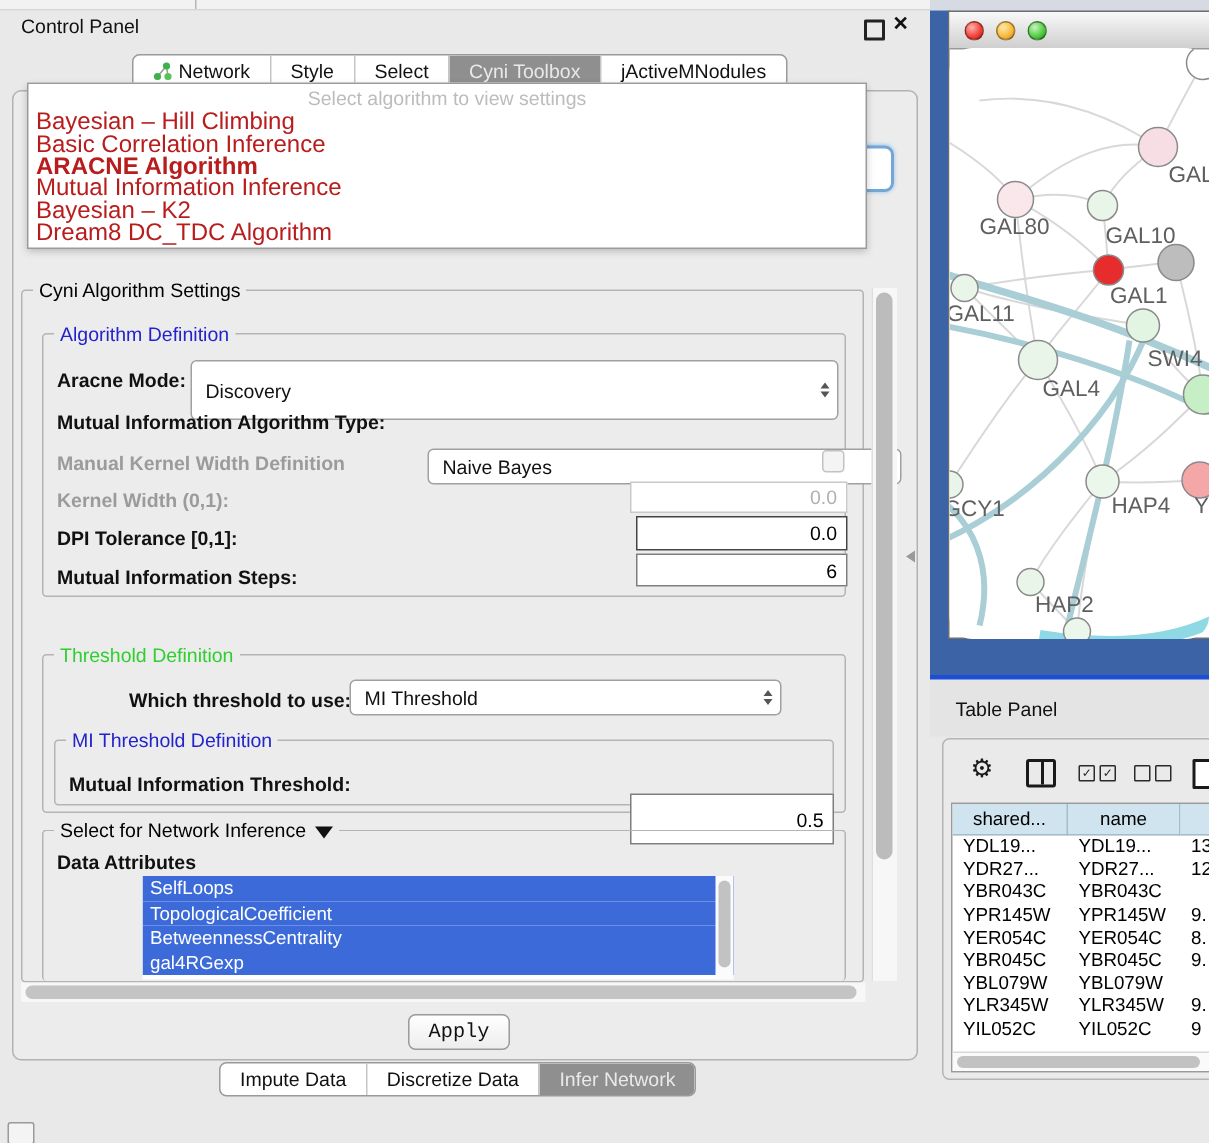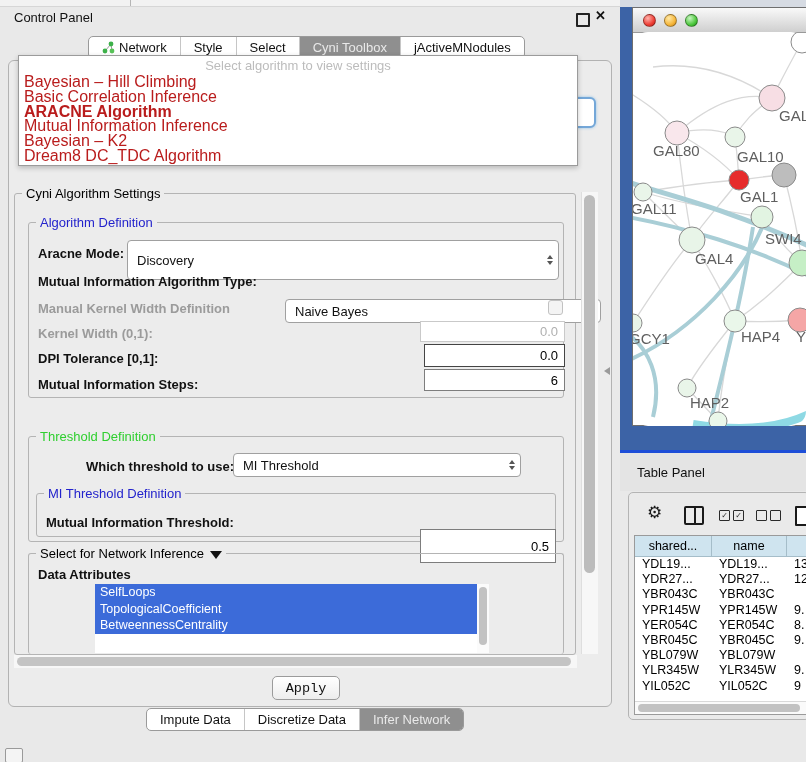--- a/index.html
+++ b/index.html
@@ -208,20 +208,21 @@
   <div class="abs gtitle" style="left:36px;top:546px;">
     <span>Select for Network Inference</span><span class="tri-d"></span>
   </div>
   <div class="abs lbl" style="left:38px;top:567px;">Data Attributes</div>
 
   <div class="abs" id="attr-list">
     <div id="attr-items">
         <div class="li">SelfLoops</div>
         <div class="li">TopologicalCoefficient</div>
         <div class="li">BetweennessCentrality</div>
+        <div class="li">gal4RGexp</div>
       </div>
     <div id="attr-scroll">
         <div class="thumb"></div>
       </div>
   </div>
 
   <div class="abs vscroll">
       <div class="thumb"></div>
     </div>
   <div class="abs hscroll">

